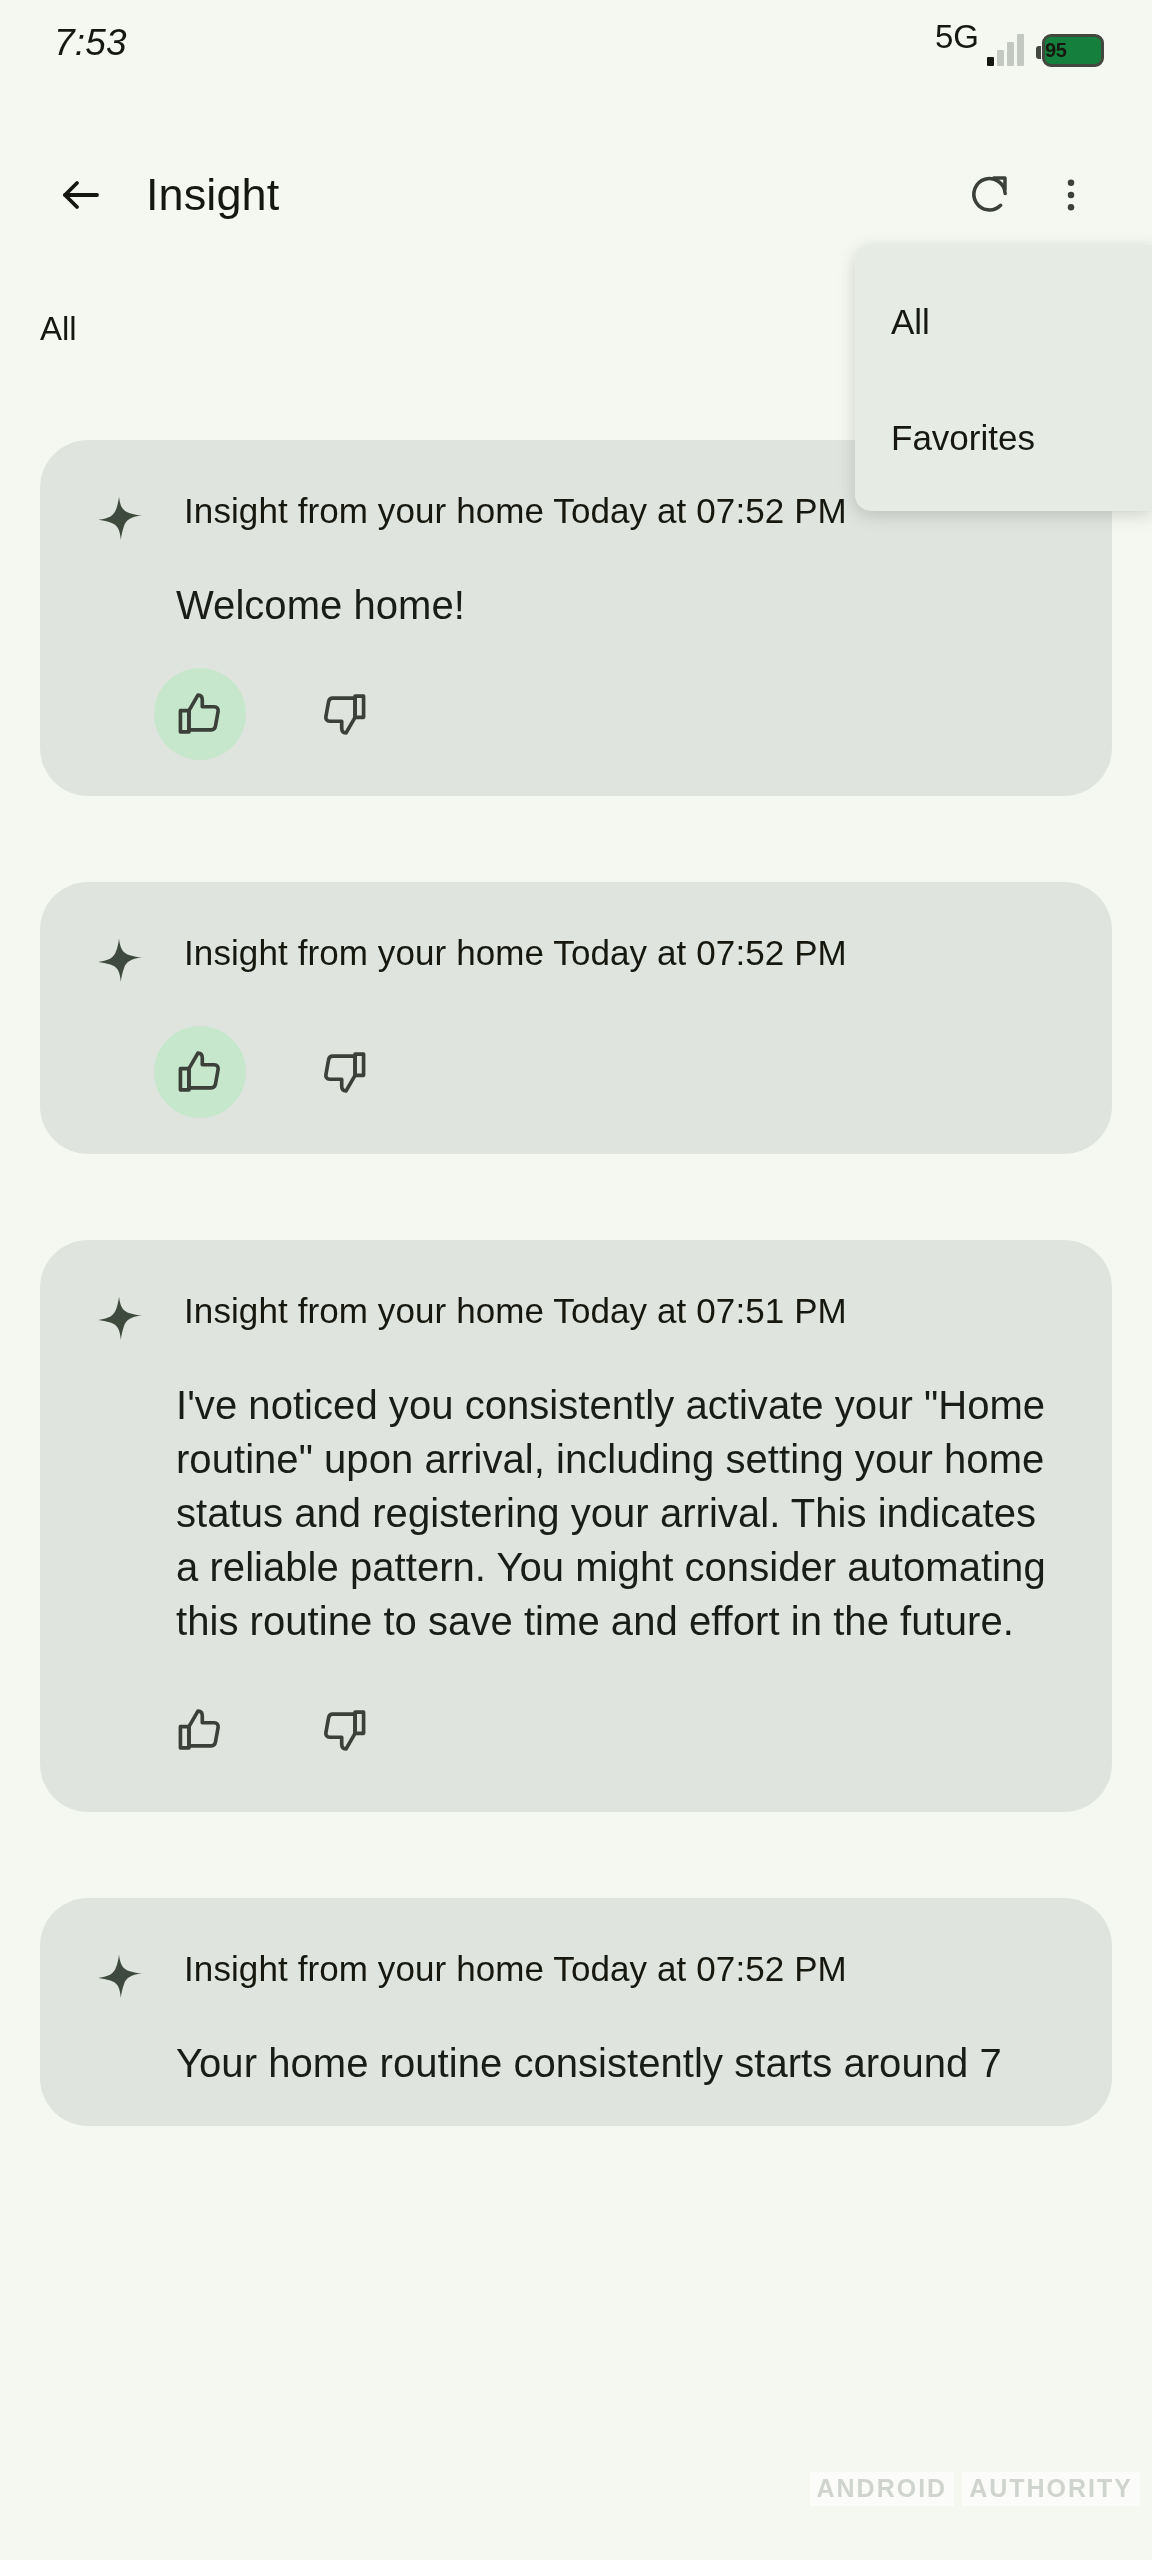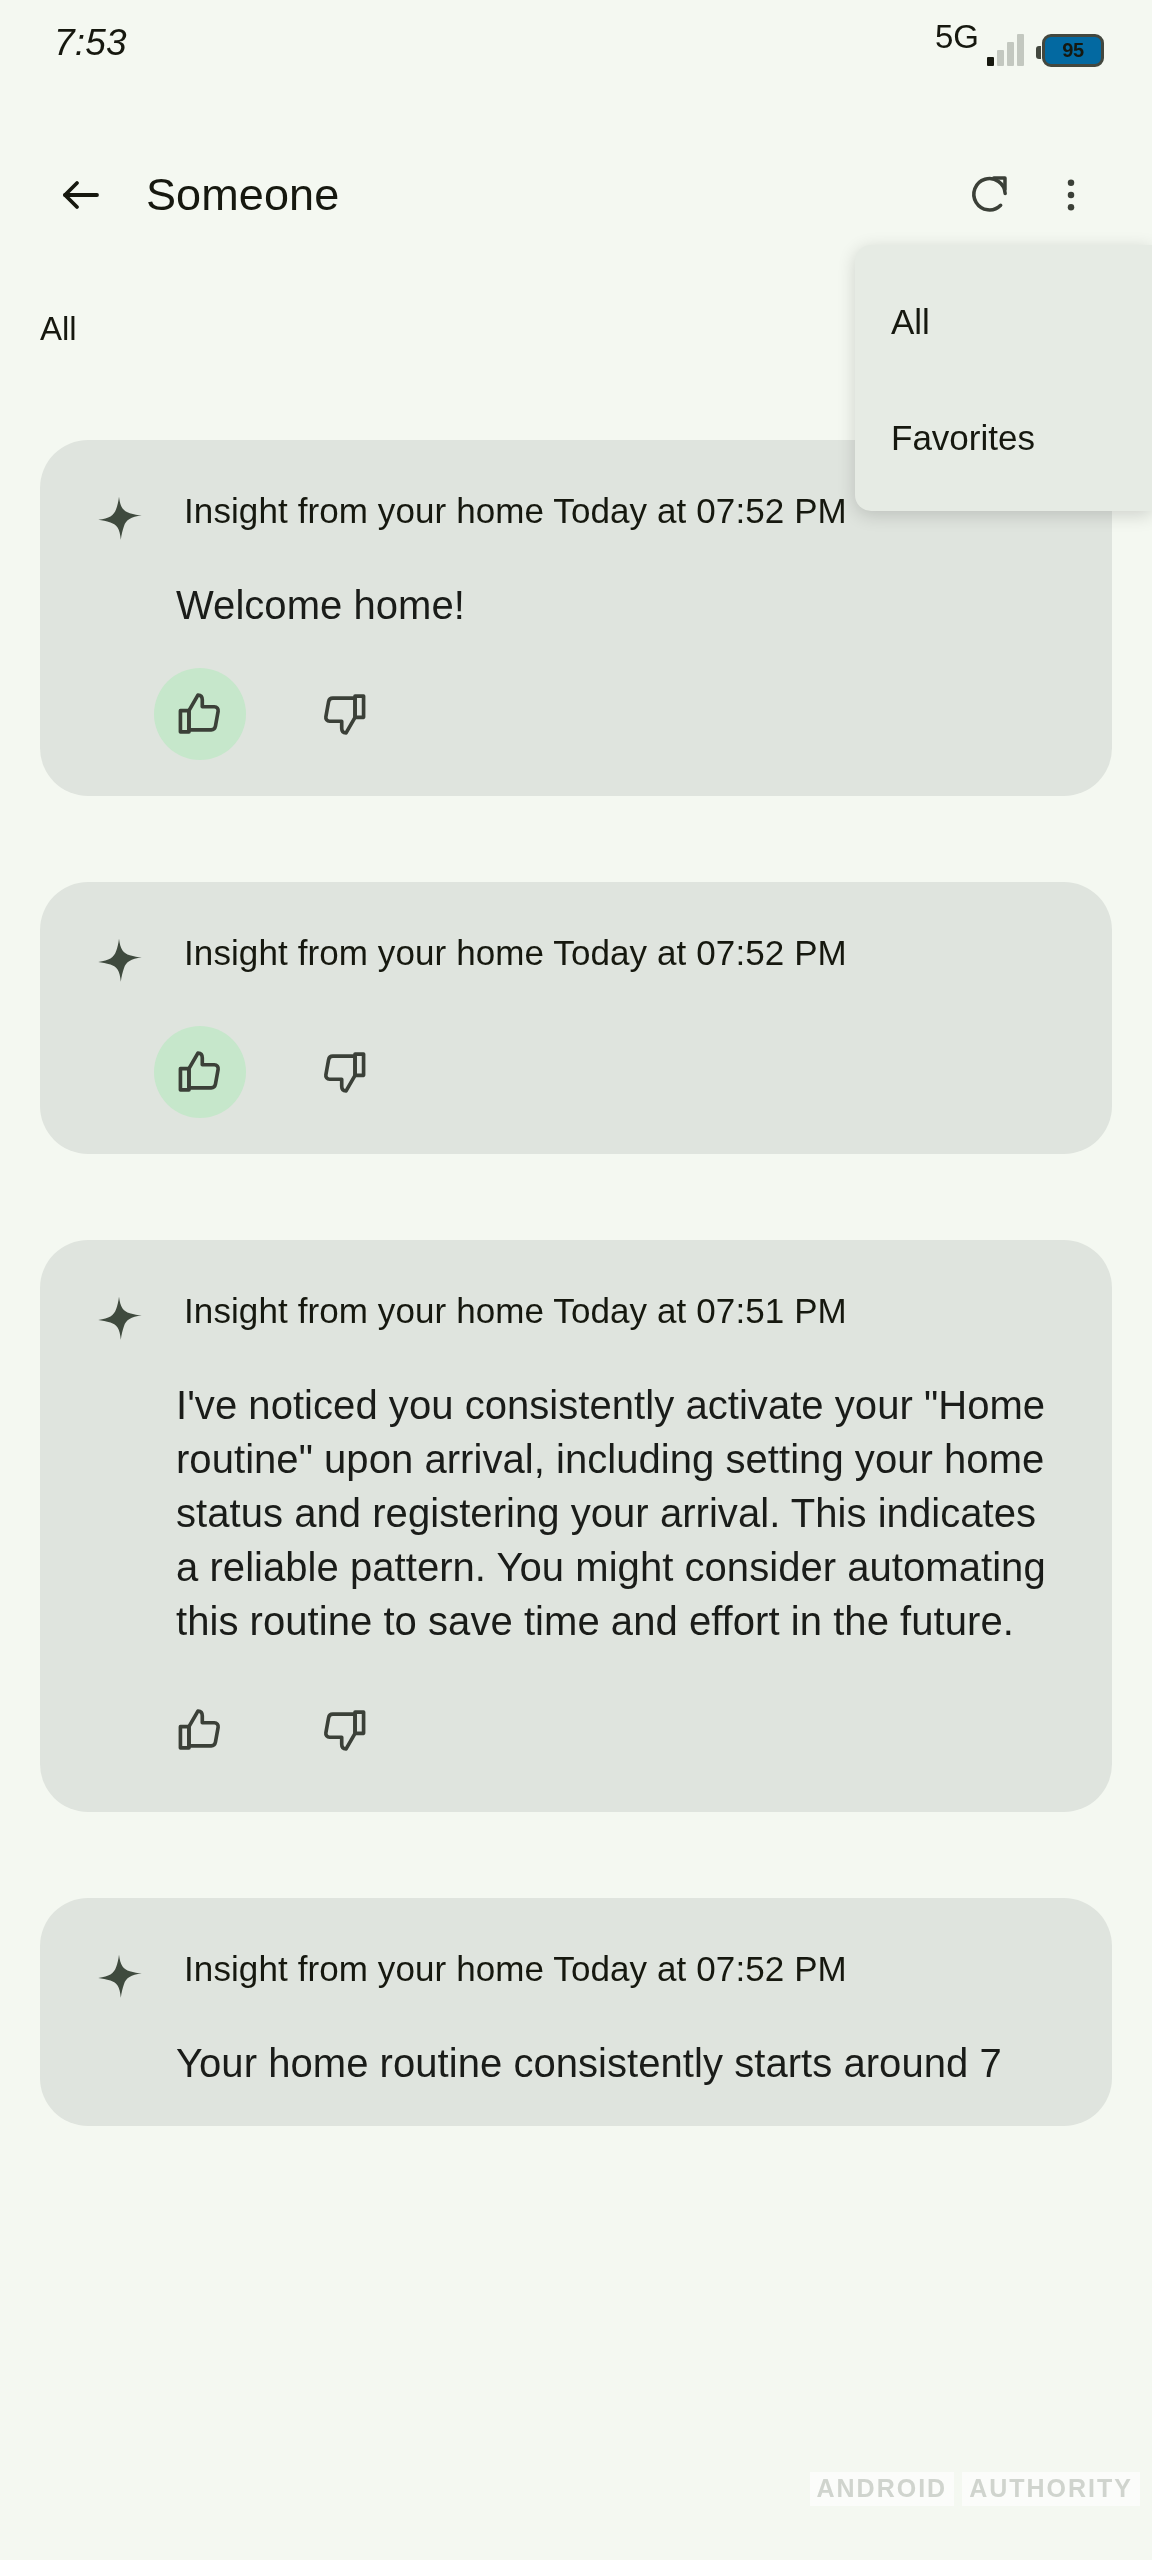--- a/index.html
+++ b/index.html
@@ -60,24 +60,24 @@
   .signal i:nth-child(2) { height: 16px; }
   .signal i:nth-child(3) { height: 24px; }
   .signal i:nth-child(4) { height: 32px; }
 
   .battery {
     position: relative;
     width: 62px;
     height: 33px;
     border: 3px solid #43483f;
     border-radius: 9px;
-    background: #0369a1;
-    display: flex;
-    align-items: center;
-    justify-content: center;
+    background: #15803d;
+    display: flex;
+    align-items: center;
+    justify-content: flex-start;
     margin-left: 6px;
   }
   .battery::after {
     content: "";
     position: absolute;
     left: -9px;
     top: 9px;
     width: 5px;
     height: 13px;
     background: #43483f;
@@ -268,21 +268,21 @@
   </div>
 </div>
 
 <div class="app-bar">
   <div class="icon-btn">
     <svg width="48" height="48" viewBox="0 0 24 24" fill="none" stroke="#16180f" stroke-width="1.9" stroke-linecap="round" stroke-linejoin="round">
       <line x1="20" y1="12" x2="4" y2="12"></line>
       <polyline points="10,6 4,12 10,18"></polyline>
     </svg>
   </div>
-  <div class="app-title">Someone</div>
+  <div class="app-title">Insight</div>
   <div class="icon-btn">
     <svg width="47" height="47" viewBox="0 0 24 24" fill="none" stroke="#3b4038" stroke-width="1.8" stroke-linecap="round" stroke-linejoin="round">
       <path d="M20 11a8 8 0 1 0-2.3 6"></path>
       <polyline points="14.2,3.1 19.9,3.1 19.9,8.8"></polyline>
     </svg>
   </div>
   <div class="icon-btn">
     <svg width="40" height="40" viewBox="0 0 24 24" fill="#3b4038">
       <circle cx="12" cy="4.6" r="1.95"></circle>
       <circle cx="12" cy="12" r="1.95"></circle>

